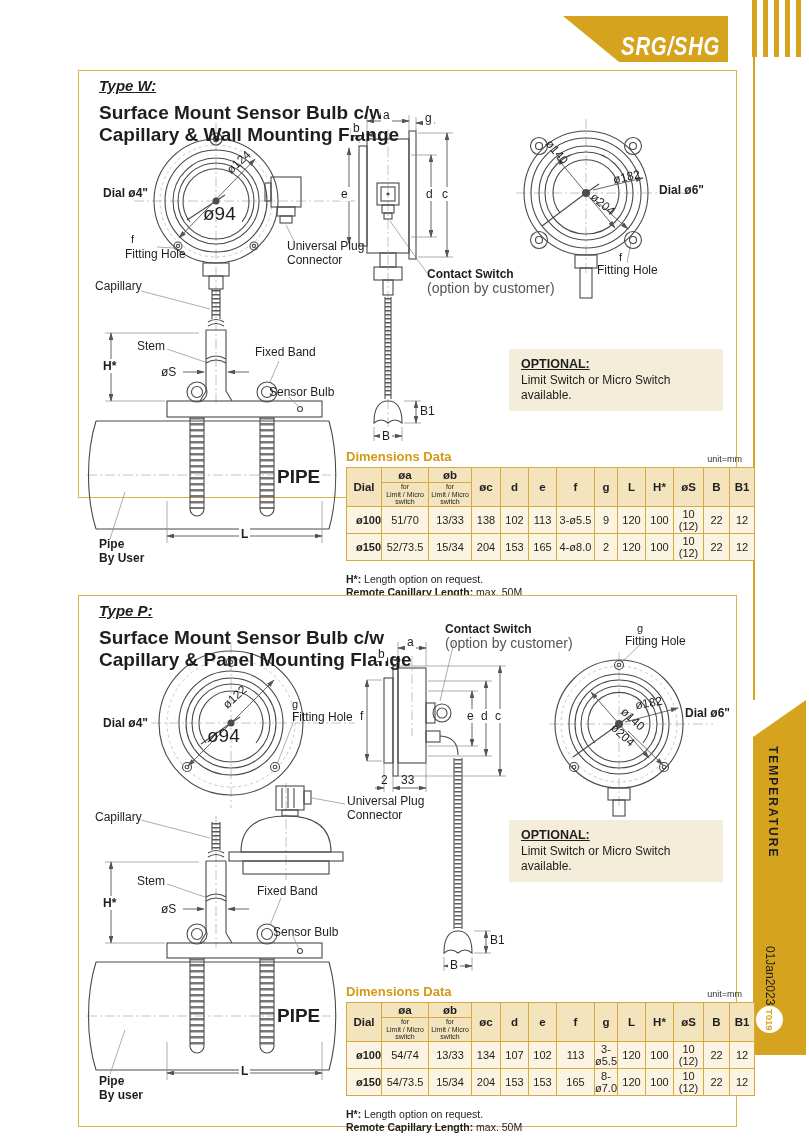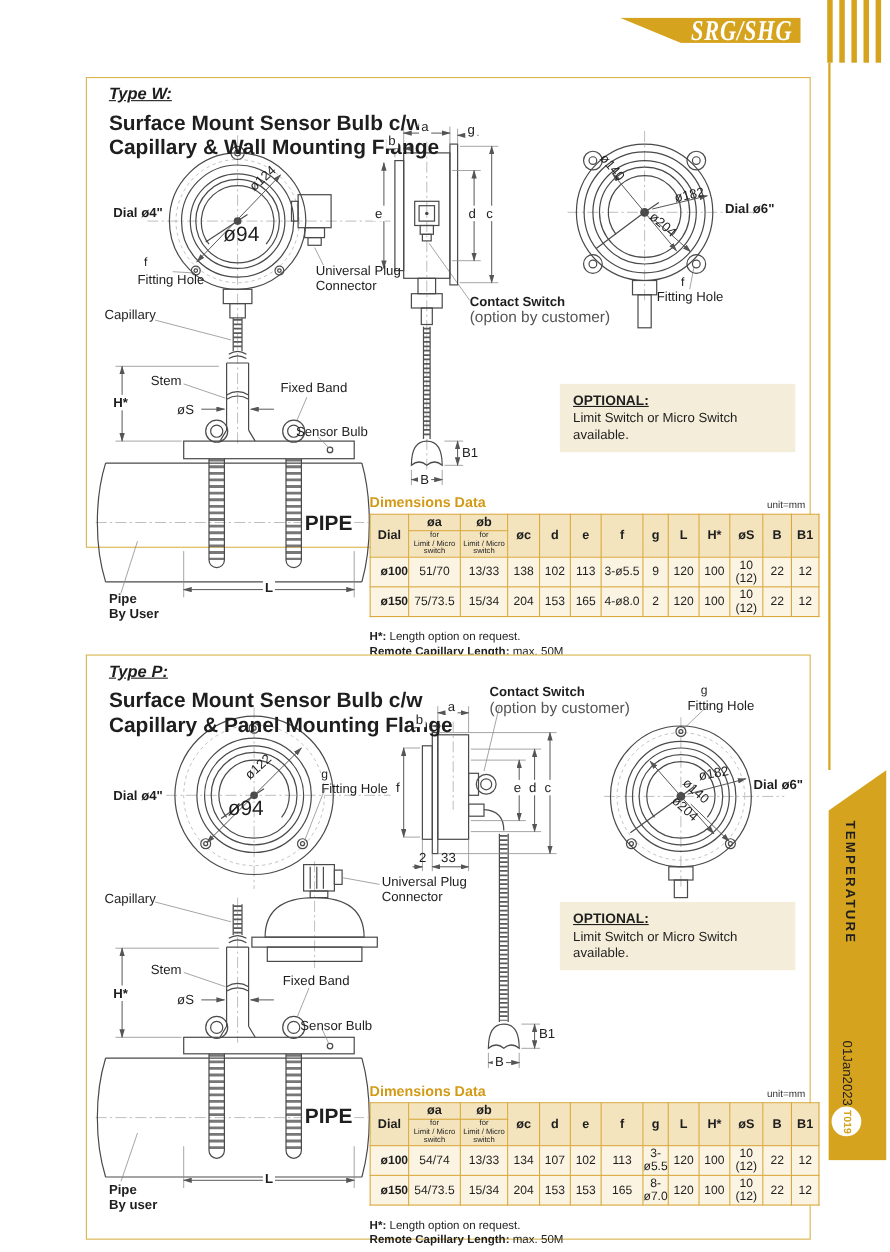--- a/index.html
+++ b/index.html
@@ -1,21 +1,21 @@
 <!DOCTYPE html>
 <html><head>
 <meta charset="utf-8">
 <style>
   :root{ --gold:#D5A31E; --tbl-border:#D9A93E; --tbl-head:#F4E4BE; --tbl-cell:#FBF4E2; }
   html,body{margin:0;padding:0;background:#fff;}
   .page{position:relative;width:809px;height:1138px;background:#fff;overflow:hidden;
         font-family:"Liberation Sans",sans-serif;color:#1e1e1e;}
   
-  .banner{position:absolute;left:563px;top:16px;width:165px;height:23px;background:var(--gold);
-          clip-path:polygon(0 0,100% 0,100% 100%,34% 100%);display:flex;align-items:center;justify-content:flex-end;font-family:Liberation Serif, serif;}
+  .banner{position:absolute;left:563px;top:16px;width:165px;height:46px;background:var(--gold);
+          clip-path:polygon(0 0,100% 0,100% 100%,34% 100%);display:flex;align-items:flex-end;justify-content:flex-end;}
   .banner span{color:#fff;font-size:26px;font-weight:bold;font-style:italic;letter-spacing:1px;
                transform:scaleX(.78);transform-origin:100% 50%;padding-right:10px;white-space:nowrap;}
   .stripes{position:absolute;left:752px;top:0;height:57px;display:flex;gap:6px;}
   .stripes i{display:block;width:5px;height:100%;background:var(--gold);}
   .vrule{position:absolute;left:753px;top:57px;width:2px;height:643px;background:var(--gold);}
   
   .tab{position:absolute;left:753px;top:700px;width:53px;height:355px;background:var(--gold);
        clip-path:polygon(0 37px,100% 0,100% 100%,0 100%);}
   .tab-label{position:absolute;left:766px;top:746px;writing-mode:vertical-rl;color:#fff;
              font-weight:bold;font-size:22px;letter-spacing:2px;}
@@ -34,21 +34,21 @@
   .wbg{background:#fff;padding:0 2px;}
   .gray{color:#555;}
   .sec-title{font-size:15px;font-weight:bold;font-style:italic;text-decoration:underline;}
   .r42n{transform:rotate(-42deg);} .r50{transform:rotate(50deg);} .r12n{transform:rotate(-12deg);}
   .r40{transform:rotate(40deg);} .r10n{transform:rotate(-10deg);} .r42{transform:rotate(42deg);}
   
   .opt{position:absolute;left:430px;width:214px;background:#F4EDD9;padding:8px 12px;box-sizing:border-box;}
   .opt .t{font-weight:bold;text-decoration:underline;font-size:12.5px;margin-bottom:2px;}
   .opt .x{font-size:12px;line-height:1.25;}
   
-  .dim{position:absolute;left:257px;width:396px;}
+  .dim{position:absolute;left:267px;width:396px;}
   .dim-head{display:flex;justify-content:space-between;align-items:flex-end;margin-bottom:3px;}
   .dim-title{color:#D29A16;font-weight:bold;font-size:13px;}
   .unit{font-size:9px;color:#333;}
   table{border-collapse:collapse;width:396px;table-layout:fixed;}
   th,td{border:1px solid var(--tbl-border);text-align:center;padding:1px 0;white-space:pre-line;}
   th{background:var(--tbl-head);font-weight:bold;font-size:11.5px;}
   th.sub{font-weight:normal;font-size:7px;line-height:1.08;padding:0;}
   td{background:var(--tbl-cell);font-size:11px;height:22px;line-height:1.1;}
   td.dial{font-weight:bold;text-align:right;}
   .notes{margin-top:12px;font-size:10.5px;line-height:1.25;}
@@ -327,21 +327,21 @@
               <td>9</td>
               <td>120</td>
               <td>100</td>
               <td>10
 (12)</td>
               <td>22</td>
               <td>12</td>
             </tr>
             <tr>
               <td class="dial">ø150</td>
-              <td>75/73.5</td>
+              <td>52/73.5</td>
               <td>15/34</td>
               <td>204</td>
               <td>153</td>
               <td>165</td>
               <td>4-ø8.0</td>
               <td>2</td>
               <td>120</td>
               <td>100</td>
               <td>10
 (12)</td>

